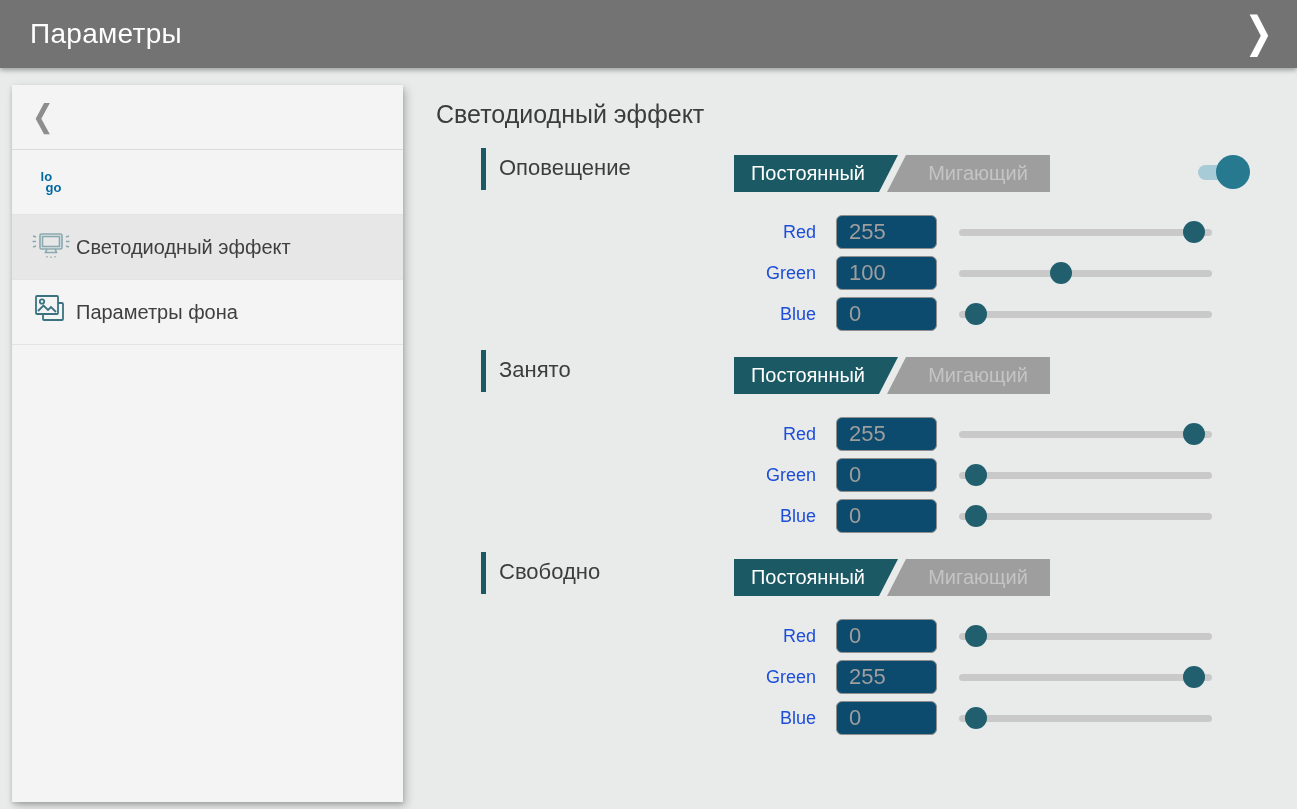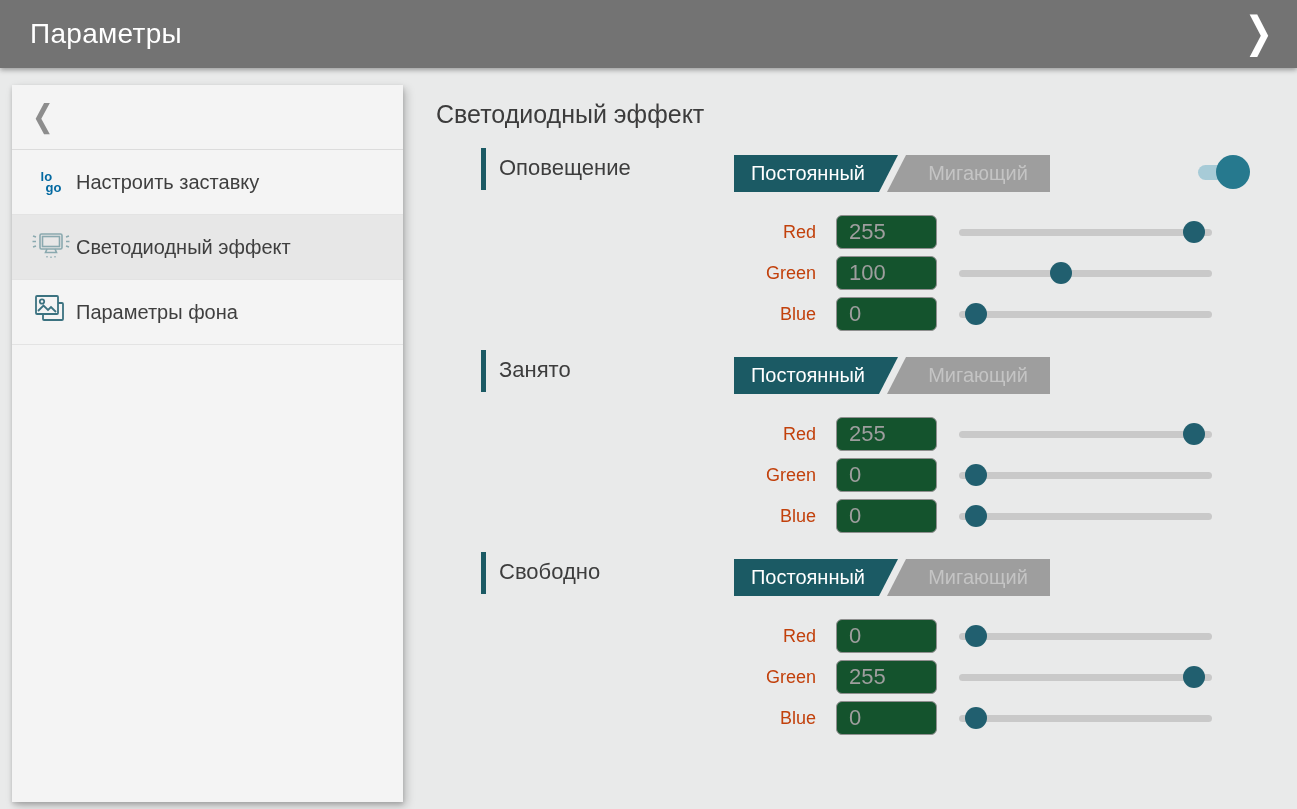--- a/index.html
+++ b/index.html
@@ -43,23 +43,23 @@
     clip-path:polygon(0 0,100% 0,calc(100% - 19px) 100%,0 100%);
     color:#ffffff;font-size:20px;display:flex;align-items:center;justify-content:center;
     padding-right:16px;box-sizing:border-box;cursor:pointer;}
   .switch{position:absolute;left:0;top:0;width:862px;height:0;}
   .switch-track{position:absolute;left:737px;top:17px;width:46px;height:15px;border-radius:8px;
     background:#a7cbd7;cursor:pointer;}
   .switch-knob{position:absolute;left:755px;top:7px;width:34px;height:34px;border-radius:50%;
     background:#26798e;cursor:pointer;}
   .ch-row{position:absolute;left:0;width:862px;height:34px;}
   .ch-label{position:absolute;left:0;top:0;width:355px;text-align:right;font-size:18px;
-    color:#c2410c;line-height:34px;}
+    color:#1d4ed8;line-height:34px;}
   .ch-input{position:absolute;left:375px;top:0;width:101px;height:34px;box-sizing:border-box;
-    border:1.5px solid #8f8f8f;border-radius:6px;background:#14532d;color:#9e9e9e;
+    border:1.5px solid #8f8f8f;border-radius:6px;background:#0c4a6e;color:#9e9e9e;
     font-size:22px;padding:0 0 0 12px;font-family:inherit;outline:none;}
   .ch-slider{position:absolute;left:498px;top:0;width:253px;height:34px;}
   .sl-track{position:absolute;left:0;top:14px;width:253px;height:7px;border-radius:4px;
     background:#c9c9c9;cursor:pointer;}
   .sl-thumb{position:absolute;top:6px;width:22px;height:22px;border-radius:50%;
     background:#215f6f;cursor:pointer;}
   svg{display:block;}
 </style>
 </head>
 <body>
@@ -71,21 +71,20 @@
 
 <aside class="sidebar">
   <div class="sidebar-back">
     <span class="chev">❮</span>
   </div>
   <div id="sidebar-items">
       <div class="side-item">
     <span class="side-icon">
           <span class="logo-ic">lo<span class="l2">go</span></span>
         </span>
-    <span class="side-label">Настроить заставку</span>
   </div>
       <div class="side-item selected">
     <span class="side-icon">
           <svg width="44" height="34" viewBox="0 0 44 34" fill="none" stroke="#8aa9af" stroke-width="1.6">
             <rect x="11" y="4" width="22" height="15" rx="1.5"></rect>
             <rect x="13.5" y="6.5" width="17" height="10"></rect>
             <path d="M18 19 l-1.5 3.5 h11 L26 19"></path>
             <path d="M7 7 l-3 -1 M7 11.5 h-3.5 M7 16 l-3 1"></path>
             <path d="M37 7 l3 -1 M37 11.5 h3.5 M37 16 l3 1"></path>
             <path d="M18 26 v1.5 M22 26.5 v1.5 M26 26 v1.5" stroke-width="1.3"></path>

